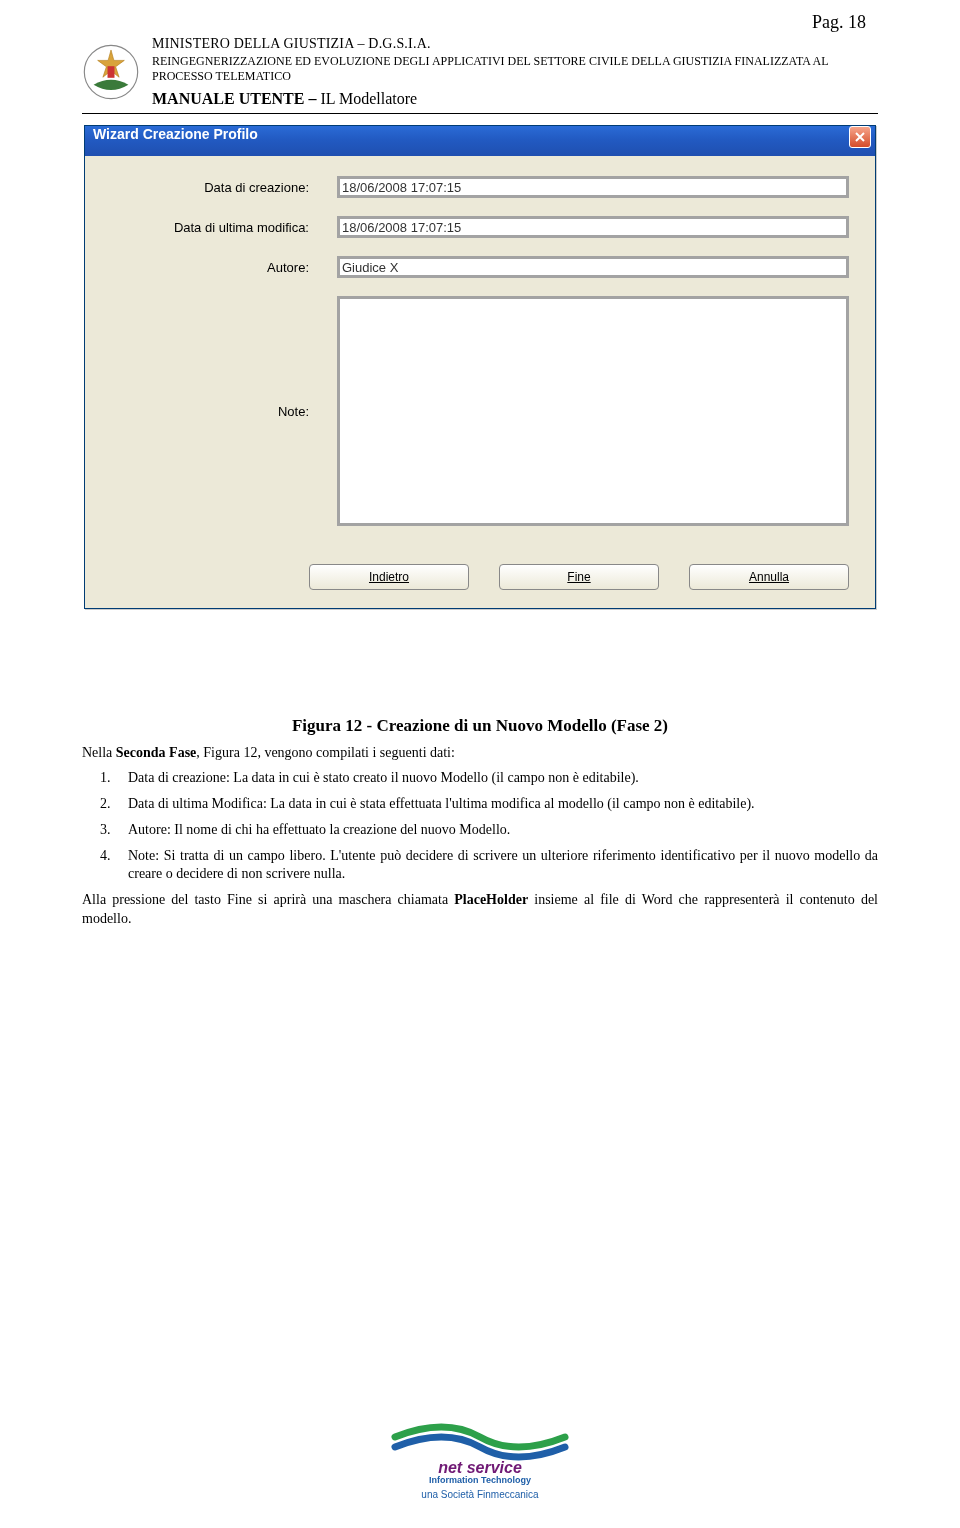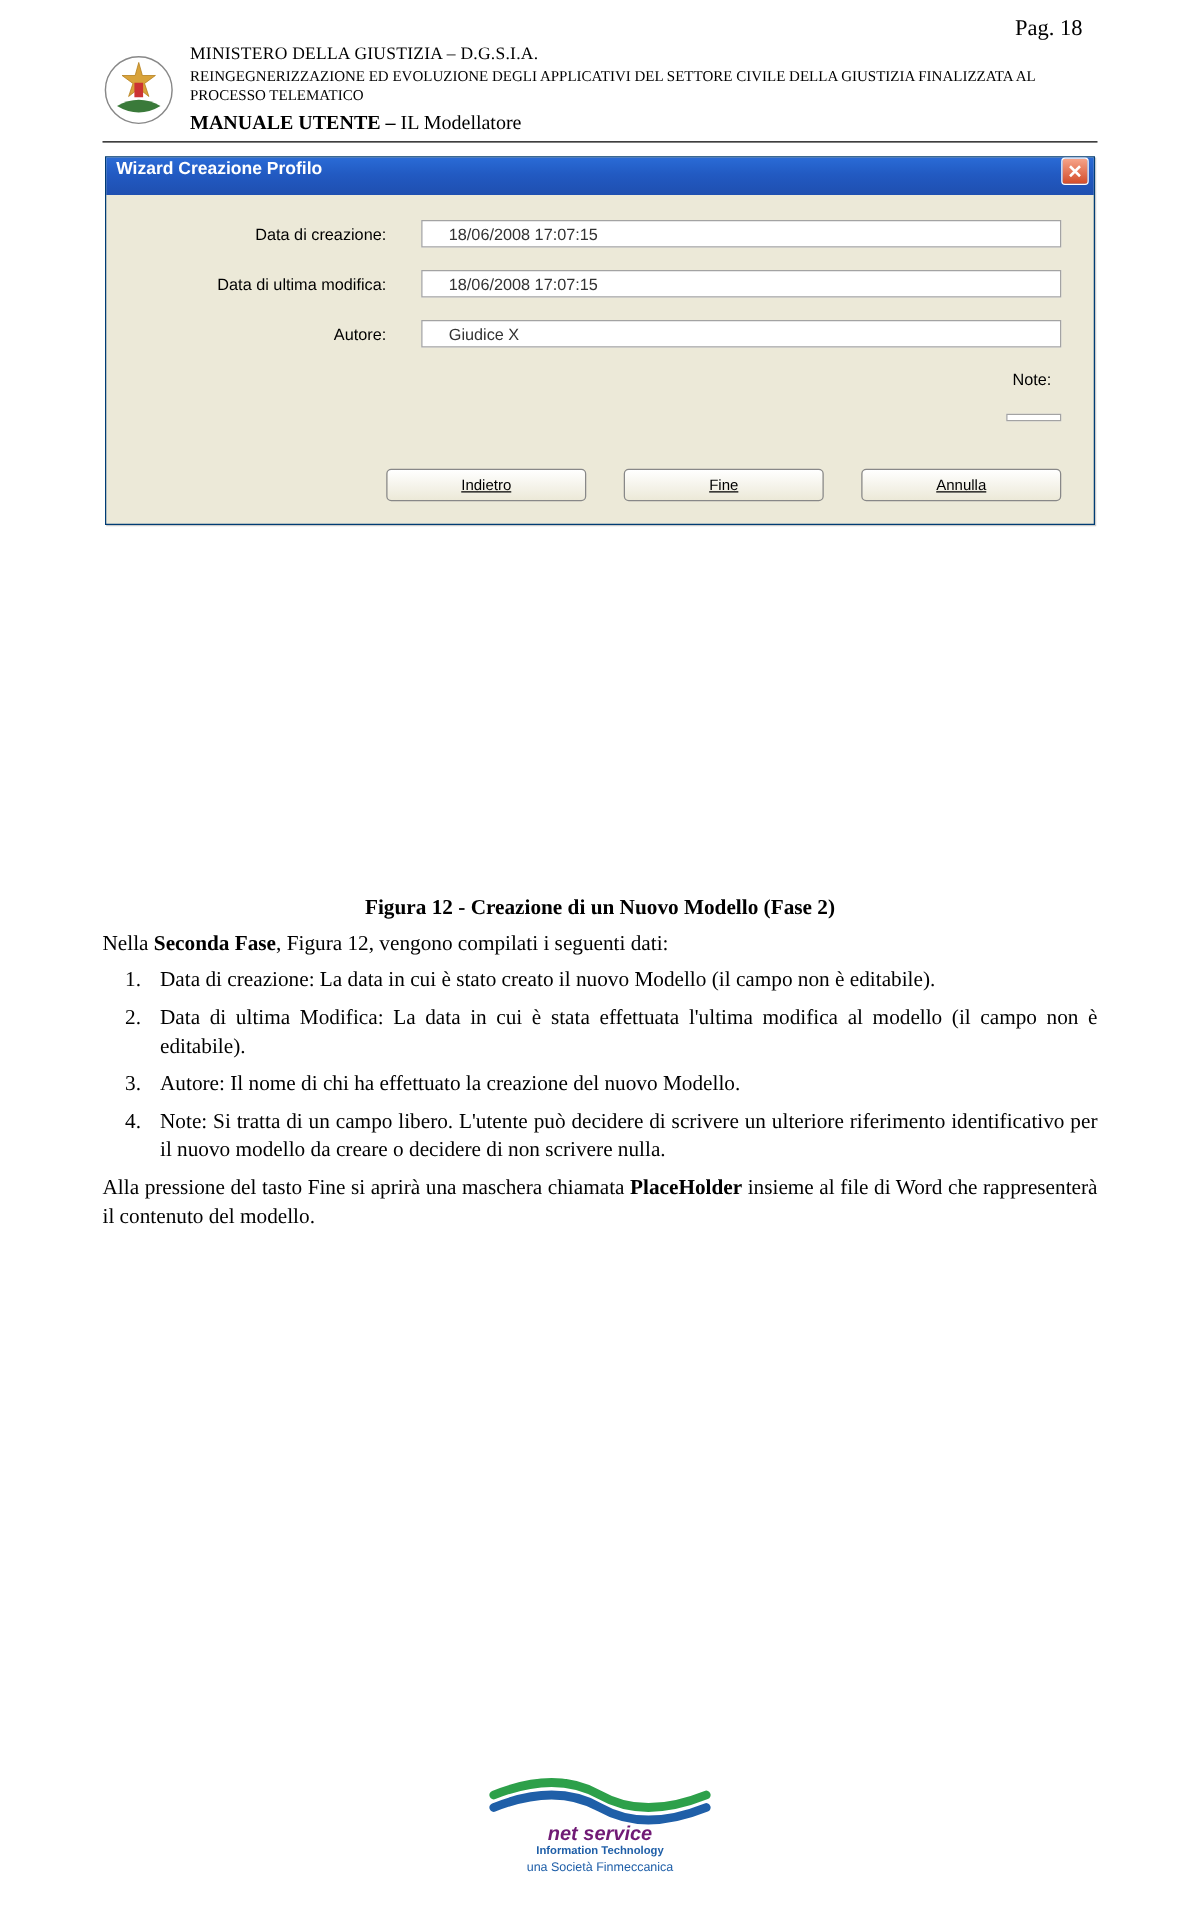--- a/index.html
+++ b/index.html
@@ -83,28 +83,28 @@
     width: 232px;
     text-align: right;
     padding-right: 8px;
     font-size: 13px;
     color: #000;
   }
   .form-field {
     flex: 1;
     height: 22px;
     background: #fff;
-    border: 1px solid #a3a3a3;
-    padding: 2px 21px;
+    border: 3px solid #a3a3a3;
+    padding: 2px 2px;
     font-size: 13px;
     color: #333;
     display: flex;
     align-items: center;
   }
-  .form-row.note { align-items: flex-end; flex-direction: column; }
+  .form-row.note { align-items: center; }
   .form-row.note .form-field {
     height: 230px;
   }
   .dlg-buttons {
     display: flex;
     justify-content: flex-end;
     gap: 30px;
     padding: 10px 26px 18px 0;
     border-top: 0;
   }
@@ -127,21 +127,21 @@
     right: 82px;
     text-align: center;
     font-size: 17px;
     font-weight: bold;
   }
   .body-text {
     position: absolute;
     top: 744px;
     left: 82px;
     right: 82px;
-    font-size: 17px;
+    font-size: 14px;
     line-height: 1.35;
   }
   .body-text p { margin-bottom: 6px; text-align: justify; }
   .body-text ol { list-style: none; padding-left: 46px; margin-top: 4px; }
   .body-text ol li { margin-bottom: 7px; text-align: justify; position: relative; }
   .body-text ol li .num { position: absolute; left: -28px; }
   .body-text .intro b { font-weight: bold; }
   .body-text .final b { font-weight: bold; }
 
   .footer-logo {

